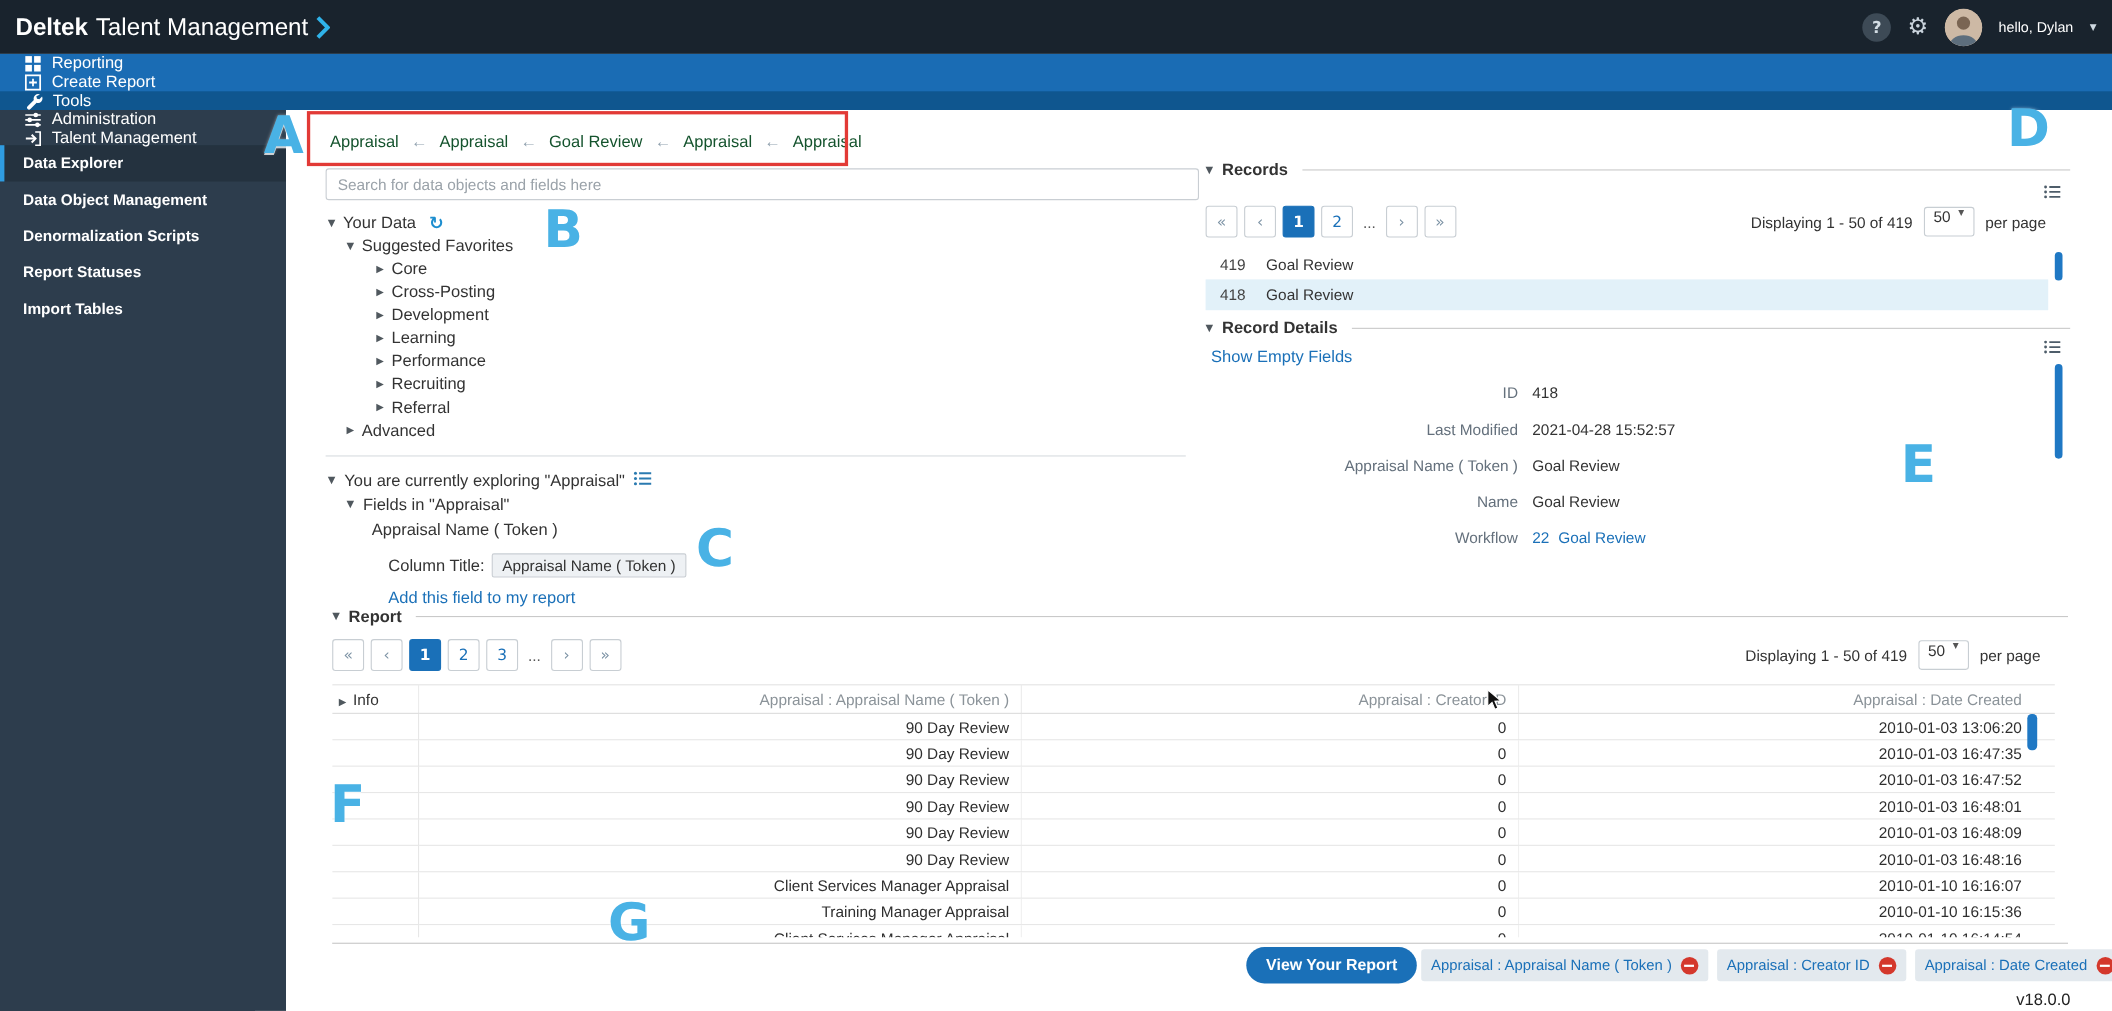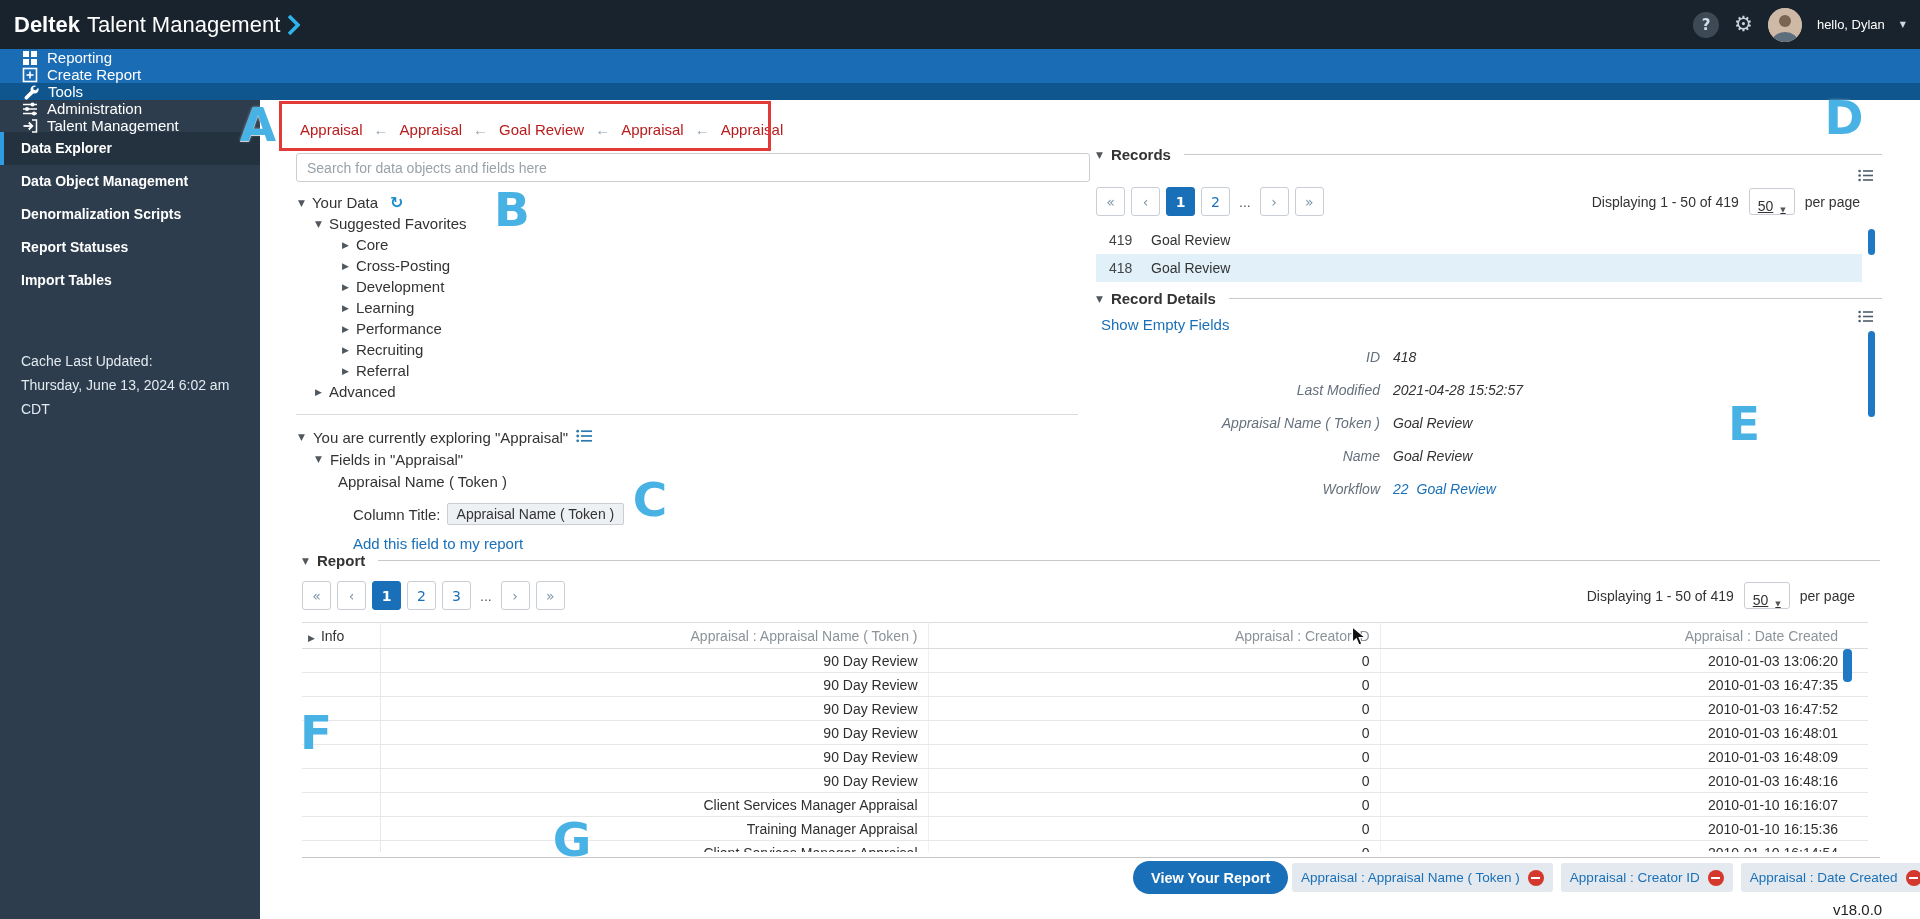--- a/index.html
+++ b/index.html
@@ -27,21 +27,21 @@
 
   
   .sidebar{position:absolute;left:0;top:94px;width:260px;height:825px;background:#2d3d4d;color:#fff;z-index:5;}
   .side-items{padding-top:38px;}
   .side-item{height:33px;line-height:33px;padding-left:21px;font-size:14px;font-weight:700;cursor:pointer;white-space:nowrap;}
   .side-item.active{background:#24323f;border-left:4px solid #2f9ce1;padding-left:17px;}
   .cache{position:absolute;left:21px;top:255px;font-size:14px;color:#e3eaf0;line-height:24px;}
 
   
   .breadcrumb{position:absolute;left:300px;top:121px;display:flex;align-items:center;gap:11px;font-size:15px;z-index:6;}
-  .crumb{color:#b91c1c;cursor:pointer;text-decoration:none;}
+  .crumb{color:#14532d;cursor:pointer;text-decoration:none;}
   .crumb-arrow{color:#93a3b0;font-size:15px;}
   .annobox{position:absolute;left:279px;top:101px;width:492px;height:50px;border:3px solid #e23a36;z-index:40;pointer-events:none;}
 
   
   .search-input{position:absolute;left:296px;top:153px;width:794px;height:29px;border:1px solid #c9ced3;border-radius:3px;padding:0 10px;font-size:14px;color:#333;font-family:"Liberation Sans",sans-serif;outline:none;}
   .search-input::placeholder{color:#9aa2a9;}
 
   
   .tree{position:absolute;left:298px;top:192px;font-size:15px;color:#333;}
   .trow{height:21px;display:flex;align-items:center;gap:7px;cursor:pointer;white-space:nowrap;}
@@ -62,34 +62,34 @@
   
   .sechead{display:flex;align-items:center;gap:8px;}
   .sechead .title{font-weight:600;font-size:15px;color:#333;cursor:pointer;}
   .sechead .rule{flex:1;border-top:1px solid #c9c9c9;margin-left:5px;}
   .pagrow{display:flex;align-items:center;}
   .pbtn{min-width:29px;height:29px;border:1px solid #c8ced3;background:#fff;border-radius:3px;margin-right:6px;font-size:14px;color:#7d93a5;display:inline-flex;align-items:center;justify-content:center;cursor:pointer;font-family:"DejaVu Sans",sans-serif;}
   .pbtn.num{color:#1a70b8;}
   .pbtn.active{background:#1a70b8;border-color:#1a70b8;color:#fff;font-weight:700;}
   .pell{color:#555;margin:0 9px 0 3px;font-size:14px;}
   .pagright{margin-left:auto;display:flex;align-items:center;gap:10px;font-size:14px;color:#333;}
-  .psize{height:27px;border:1px solid #c8ced3;background:#fff;border-radius:3px;padding:0 8px;display:inline-flex;align-items:flex-end;gap:7px;font-size:14px;color:#333;cursor:pointer;font-family:"Liberation Sans",sans-serif;text-decoration:underline;}
+  .psize{height:27px;border:1px solid #c8ced3;background:#fff;border-radius:3px;padding:0 8px;display:inline-flex;align-items:flex-start;gap:7px;font-size:14px;color:#333;cursor:pointer;font-family:"Liberation Sans",sans-serif;}
   .psize .dd{font-size:7px;color:#555;font-family:"DejaVu Sans",sans-serif;}
 
   
   .records{position:absolute;left:1096px;top:146px;width:786px;font-size:15px;color:#333;}
   .records .pagrow{margin-top:24px;}
   .records .pagright{padding-right:22px;}
   .recrows{margin-top:10px;}
   .recrow{height:28px;display:flex;align-items:center;padding-left:13px;gap:16px;font-size:14px;width:766px;cursor:pointer;}
   .recrow.selected{background:#e2f1f9;}
   .recid{color:#444;min-width:26px;}
   .dethead{margin-top:8px;}
   .showempty{margin:9px 0 0 5px;display:inline-block;font-size:15px;}
-  .details{margin-top:7px;height:205px;overflow:hidden;font-style:italic;}
+  .details{margin-top:7px;height:205px;overflow:hidden;}
   .drow{height:33px;display:flex;align-items:center;}
   .dlabel{width:297px;text-align:right;padding-right:13px;color:#64707c;font-size:14px;flex:none;}
   .dval{color:#333;font-size:14px;display:flex;gap:8px;}
   .listicon{position:absolute;cursor:pointer;}
   .li1{right:8px;top:22px;}
   .li2{right:8px;top:163px;}
 
   
   .report{position:absolute;left:302px;top:552px;width:1578px;font-size:15px;color:#333;}
   .report .pagrow{margin-top:12px;}
@@ -222,24 +222,20 @@
   </nav>
 
   <aside class="sidebar">
     <div class="side-items">
       <div class="side-item active">Data Explorer</div>
       <div class="side-item">Data Object Management</div>
       <div class="side-item">Denormalization Scripts</div>
       <div class="side-item">Report Statuses</div>
       <div class="side-item">Import Tables</div>
     </div>
-    <div class="cache">
-      <div>Cache Last Updated:</div>
-      <div>Thursday, June 13, 2024 6:02 am CDT</div>
-    </div>
   </aside>
 
   <div class="breadcrumb">
     <a class="crumb">Appraisal</a>
     <span class="crumb-arrow">←</span>
     <a class="crumb">Appraisal</a>
     <span class="crumb-arrow">←</span>
     <a class="crumb">Goal Review</a>
     <span class="crumb-arrow">←</span>
     <a class="crumb">Appraisal</a>

